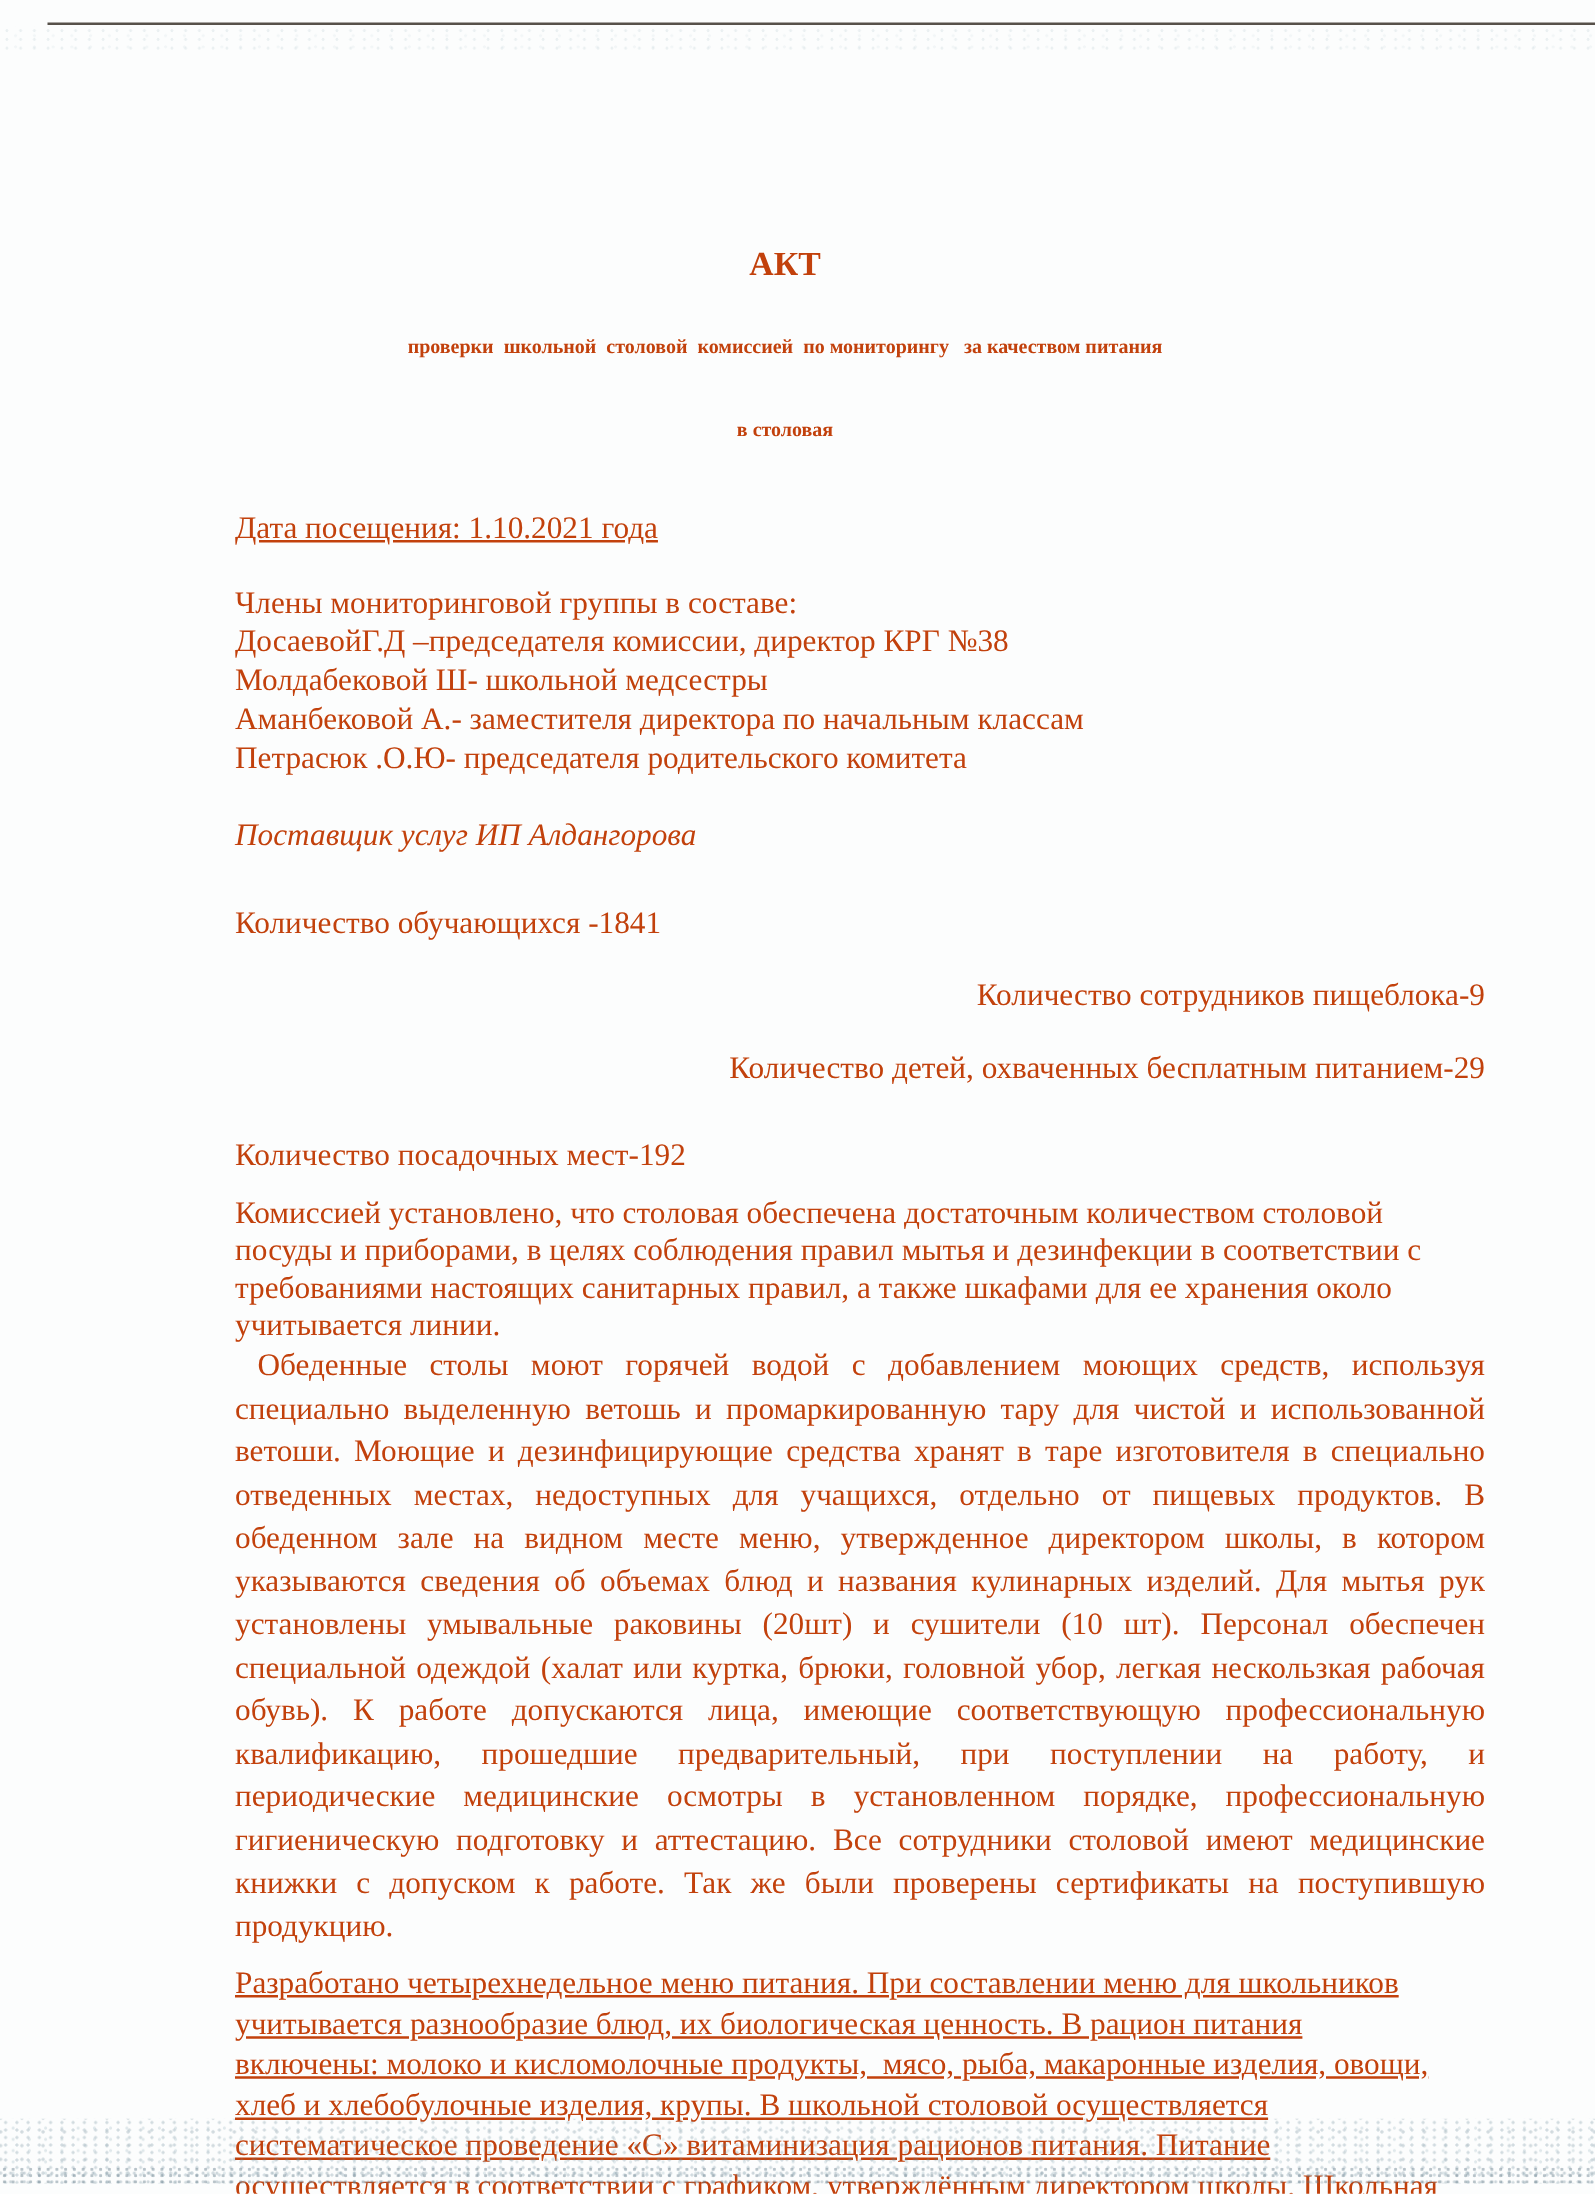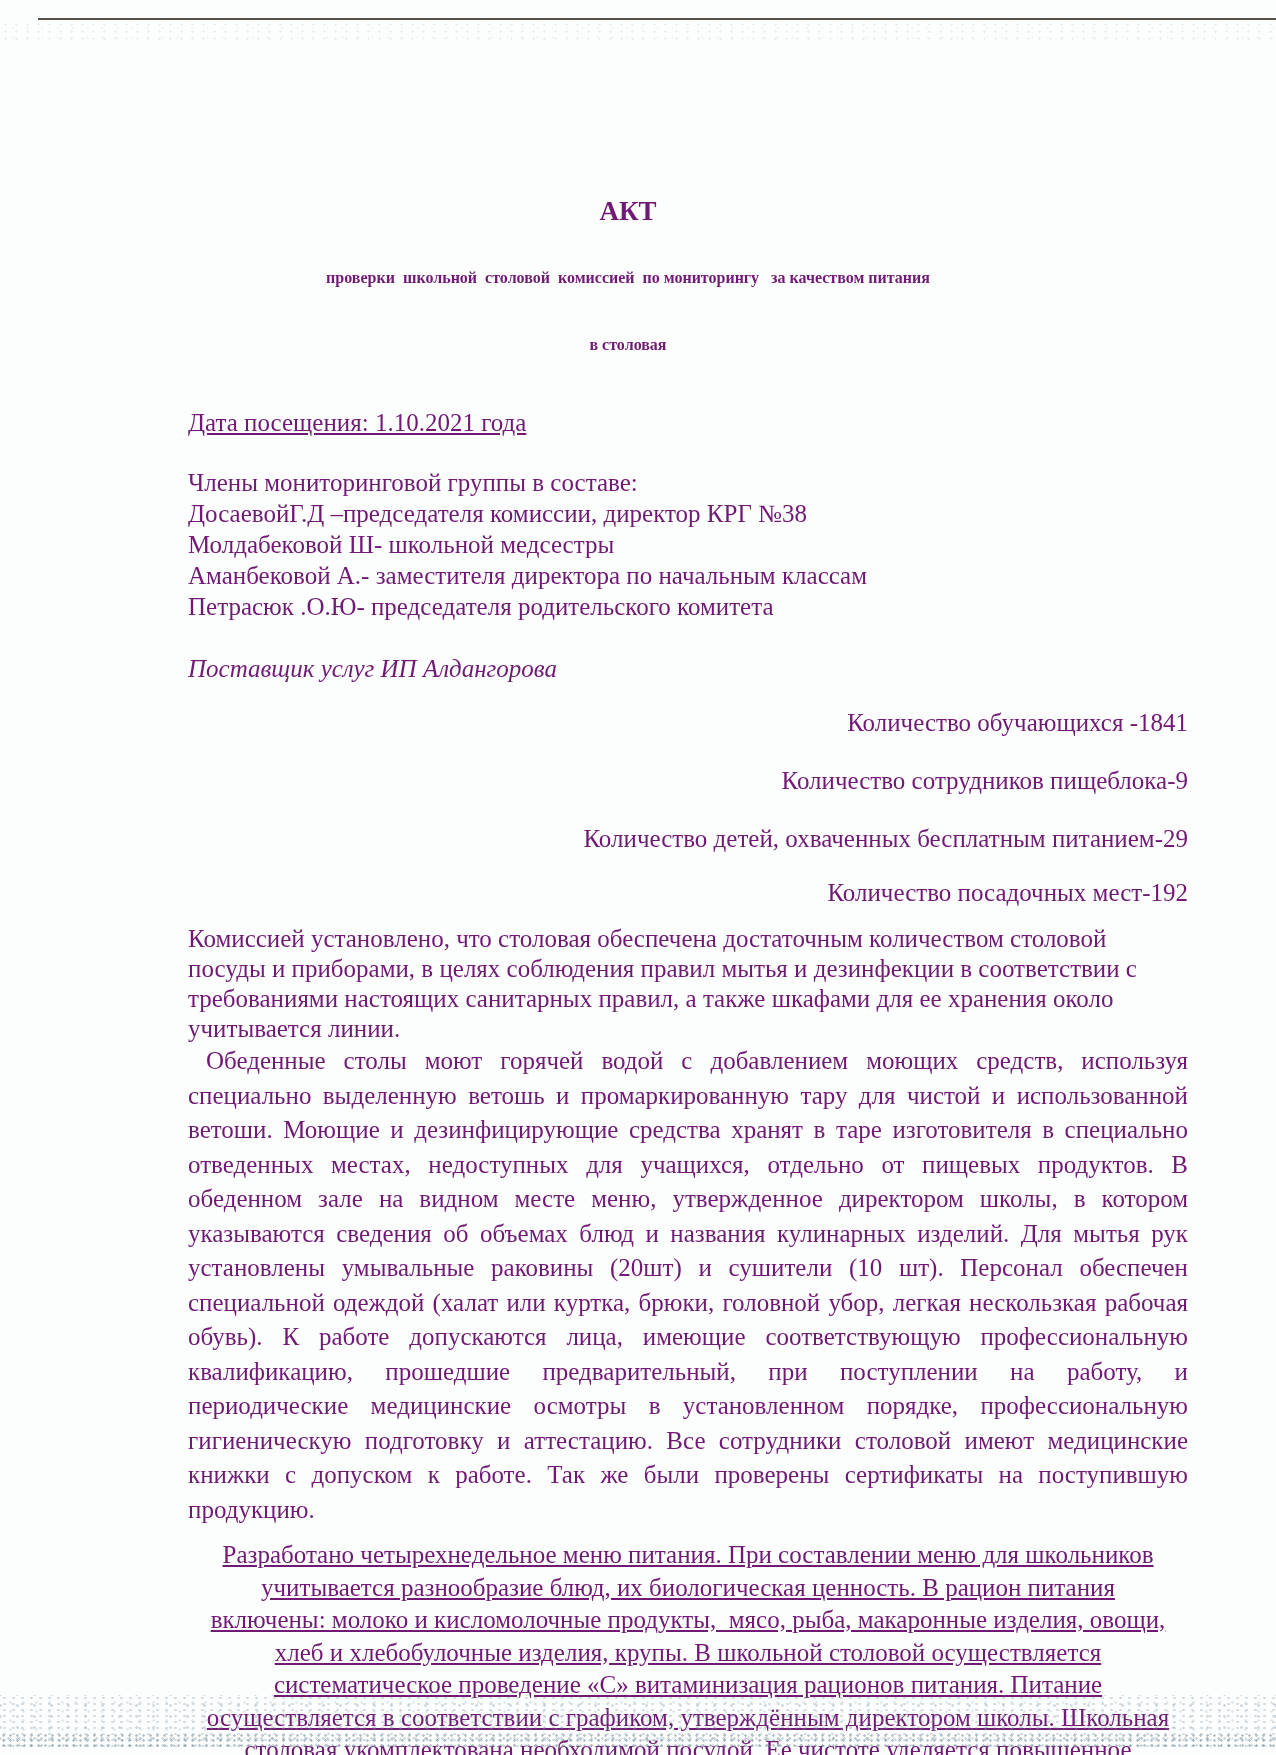--- a/index.html
+++ b/index.html
@@ -2,21 +2,21 @@
 <html><head>
 <meta charset="utf-8">
 <style>
   html,body { margin:0; padding:0; }
   .page {
     position:relative;
     width:1276px; height:1755px;
     background:#fcfdfd;
     overflow:hidden;
     font-family:"Liberation Serif", serif;
-    color:#701a75;
+    color:#c2410c;
   }
   
   .scan-top-line {
     position:absolute; top:18px; left:38px; right:0; height:2px;
     background:#57514a;
   }
   .scan-top-noise {
     position:absolute; top:21px; left:0; right:0; height:22px;
     background-image:
       radial-gradient(circle, rgba(140,170,180,.45) 1px, transparent 1.4px),
@@ -60,31 +60,31 @@
   .line {
     font-size:25px;
     line-height:30px;
     white-space:pre;
   }
   .members .line { line-height:31px; }
 
   .mt12 { margin-top:12px;text-decoration:underline; }
   .mt16 { margin-top:16px; }
   .mt20 { margin-top:32px;font-style:italic; }
-  .mt24 { margin-top:24px;text-align:right; }
+  .mt24 { margin-top:40px; }
   .mt28 { margin-top:28px;text-align:right; }
   .mt30 { margin-top:30px; }
 
   .block-b .line { line-height:34.5px; }
   .block-b .j {
     white-space:normal;
     text-align:justify;
     text-align-last:justify;
   }
-  .block-c .line { line-height:32.5px;text-align:center; }
+  .block-c .line { line-height:32.5px; }
 </style>
 </head>
 <body>
 
 <div class="page">
 
   <div class="scan-top-line"></div>
   <div class="scan-top-noise"></div>
 
   <div class="content">

